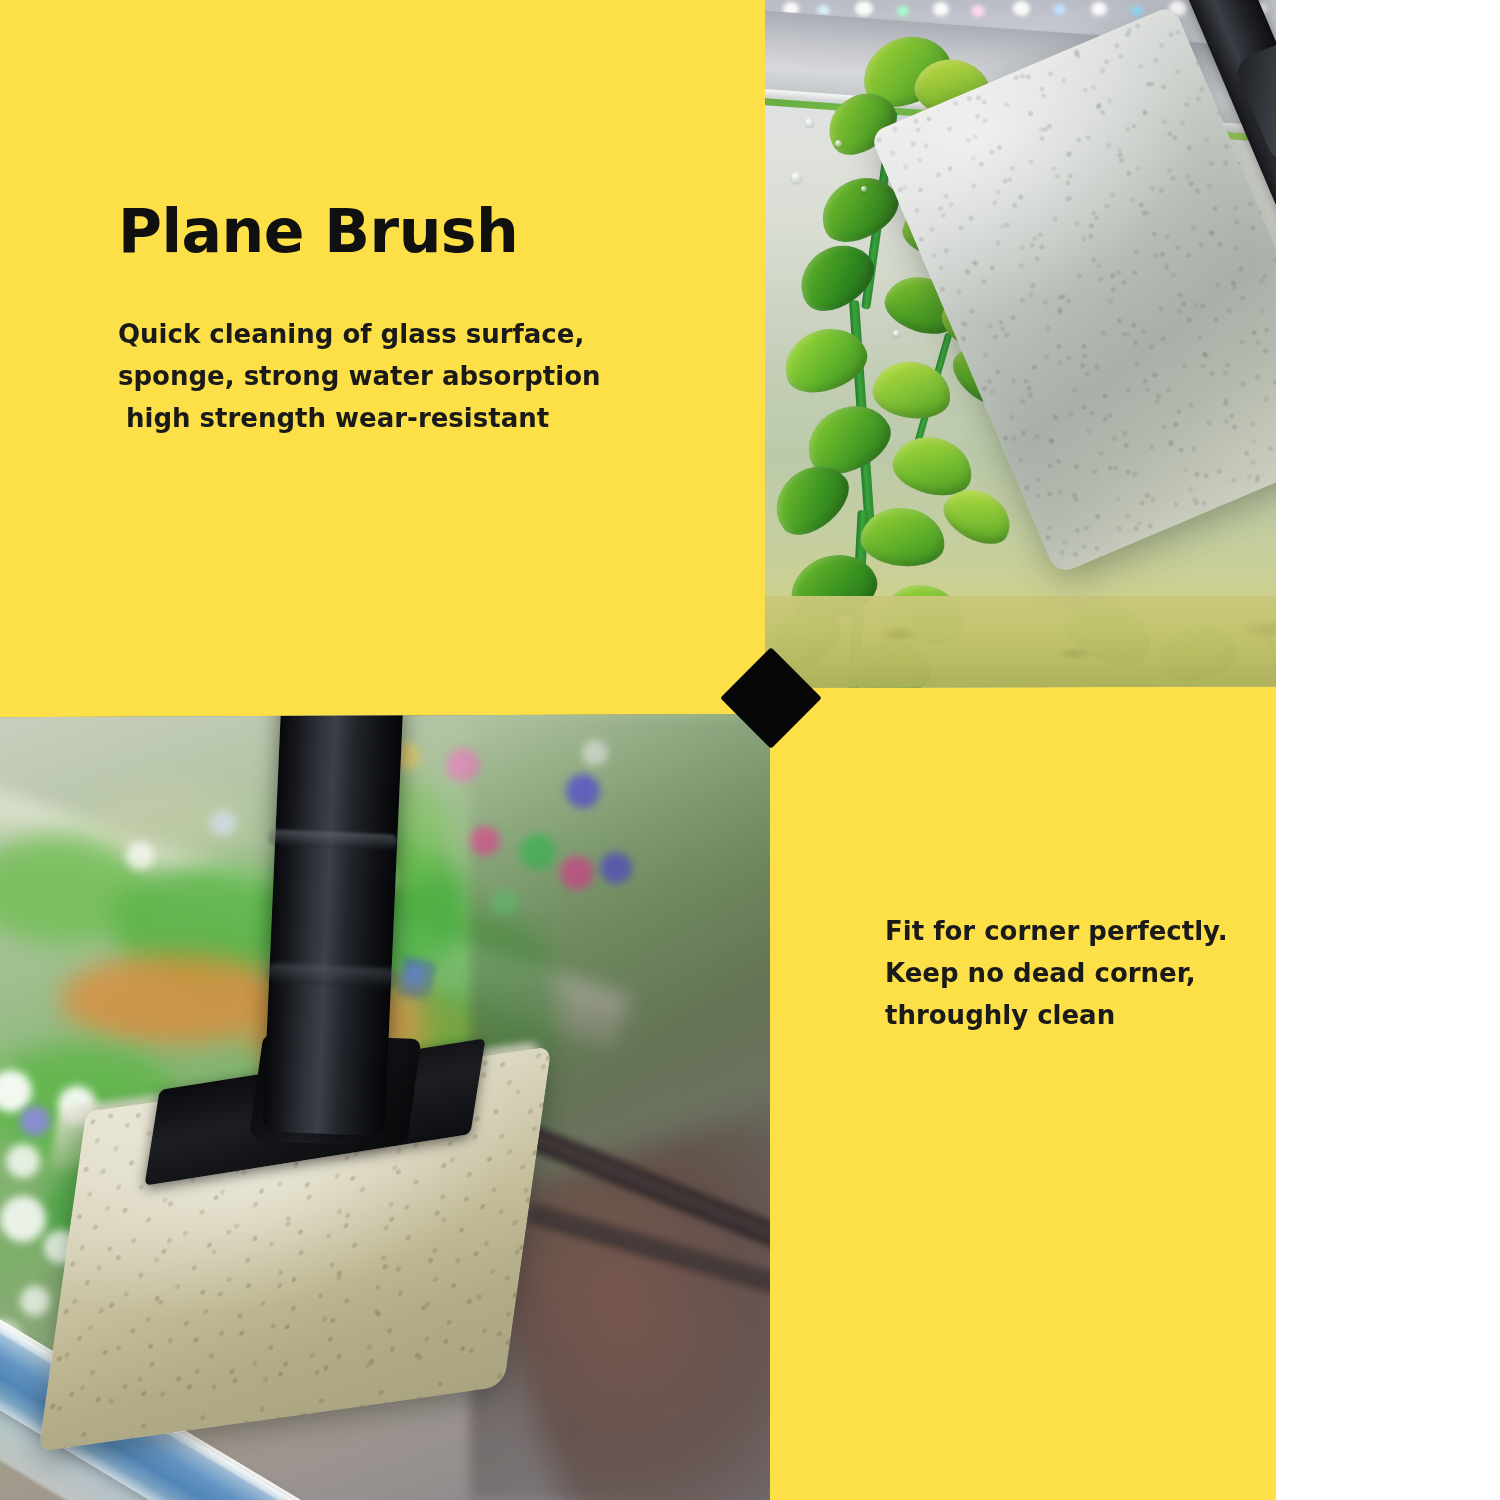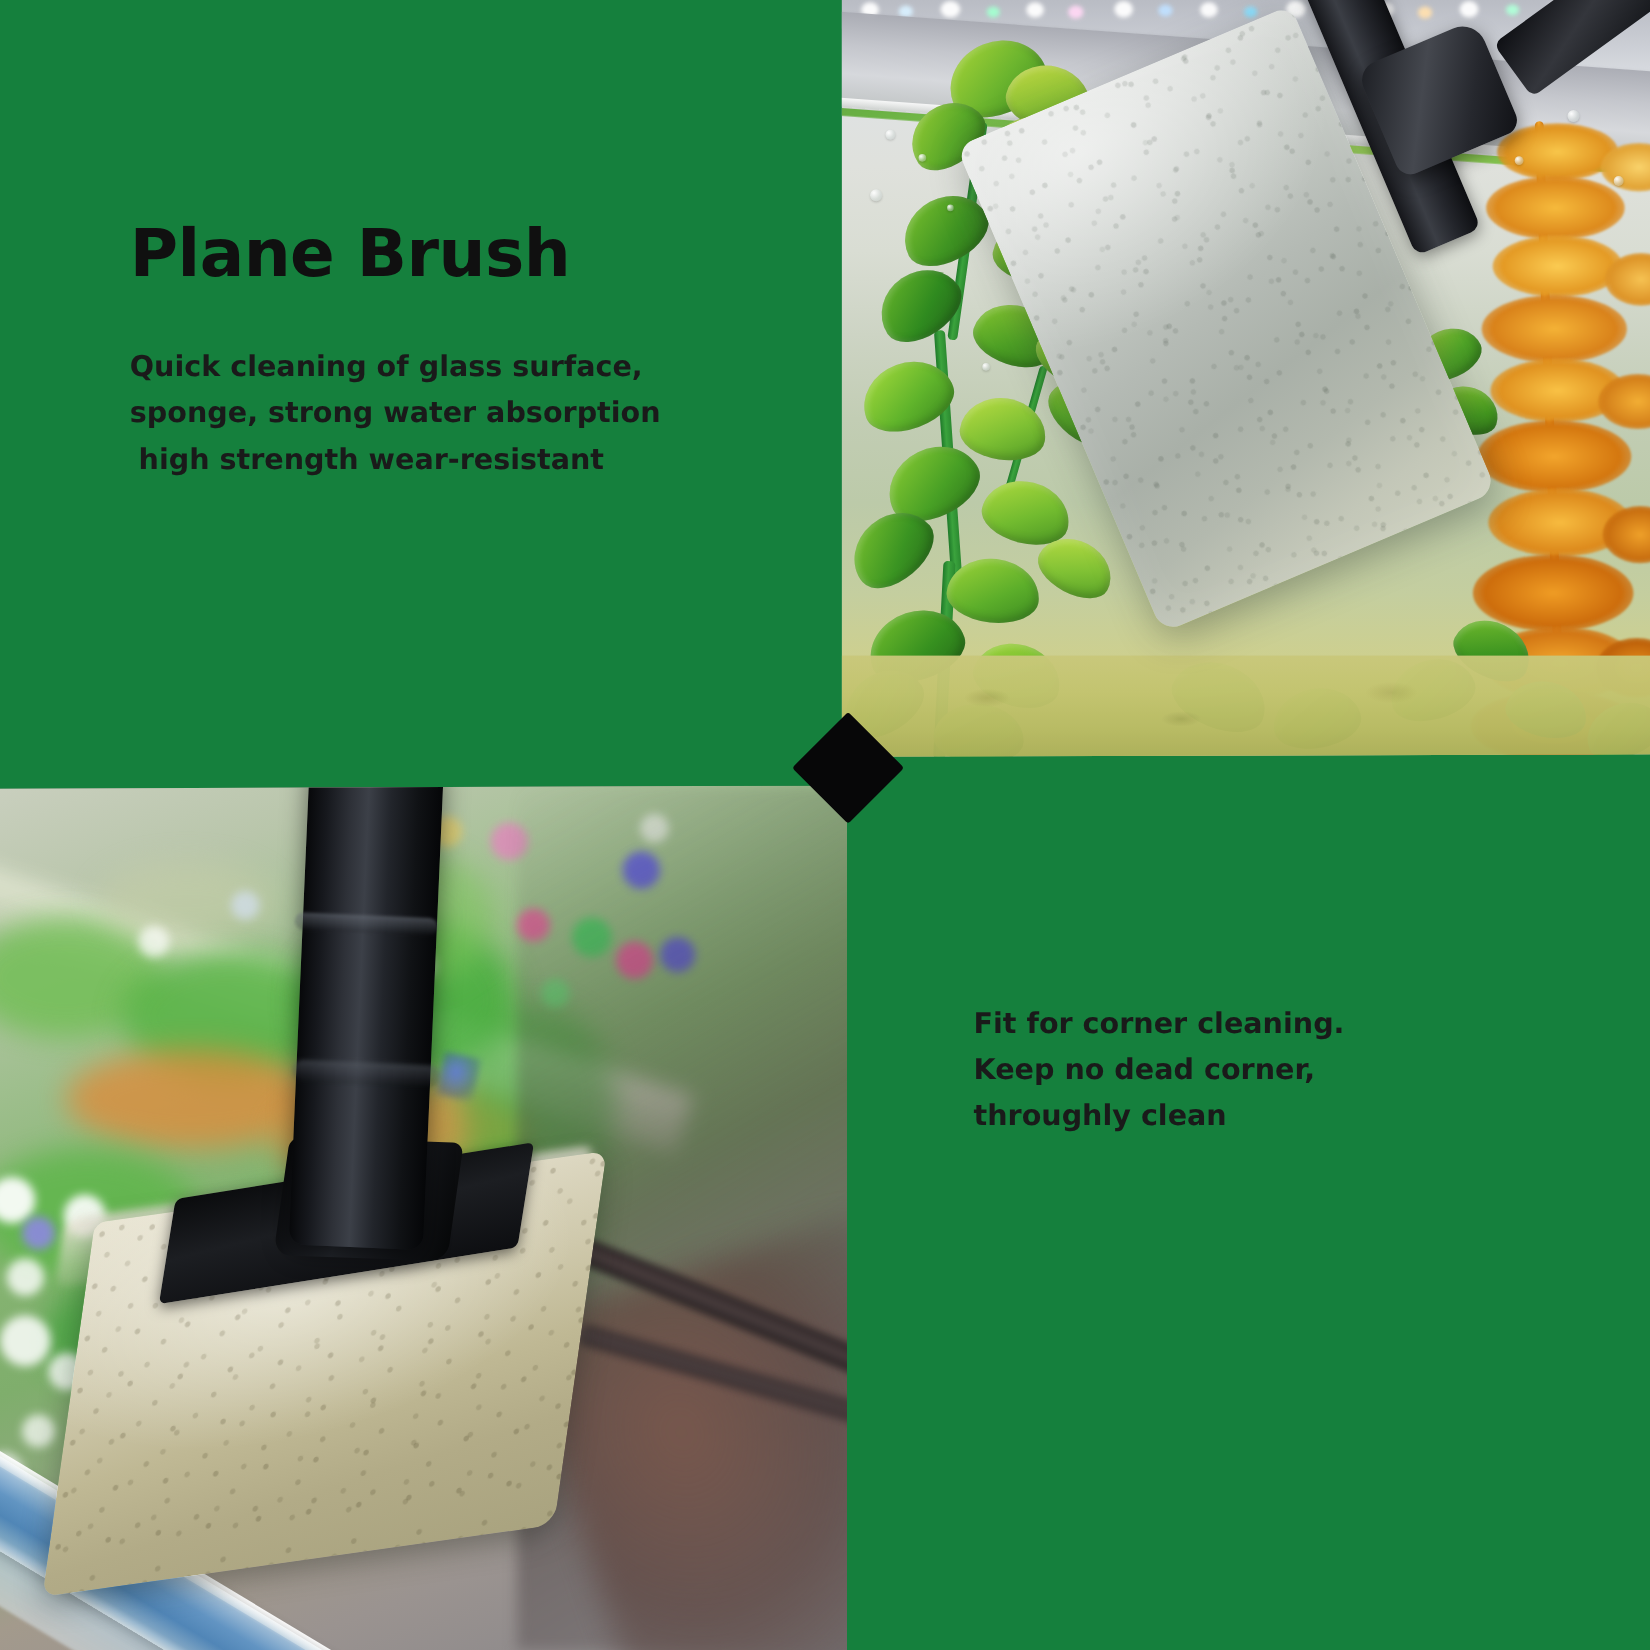--- a/index.html
+++ b/index.html
@@ -2,24 +2,24 @@
 <html><head>
 <meta charset="utf-8">
 <style>
   html, body {
     margin: 0;
     padding: 0;
     background: #ffffff;
   }
   #stage {
     position: relative;
-    width: 1500px;
+    width: 1276px;
     height: 1500px;
     overflow: hidden;
-    background: #15803d;
+    background: #fde047;
     font-family: "DejaVu Sans", "Liberation Sans", sans-serif;
   }
 
   
   .text-panel {
     position: absolute;
     color: #111111;
   }
   #panel-plane {
     left: 118px;
@@ -710,19 +710,19 @@
     <h1 class="panel-title">Plane Brush</h1>
     <div class="panel-body">
       <span class="bl">Quick cleaning of glass surface,</span>
       <span class="bl">sponge, strong water absorption</span>
       <span class="bl indent">high strength wear-resistant</span>
     </div>
   </div>
 
   <div class="text-panel" id="panel-right">
     <div class="panel-body">
-      <span class="bl">Fit for corner cleaning.</span>
+      <span class="bl">Fit for corner perfectly.</span>
       <span class="bl">Keep no dead corner,</span>
       <span class="bl">throughly clean</span>
     </div>
   </div>
 
 </div>
 
 </body></html>

